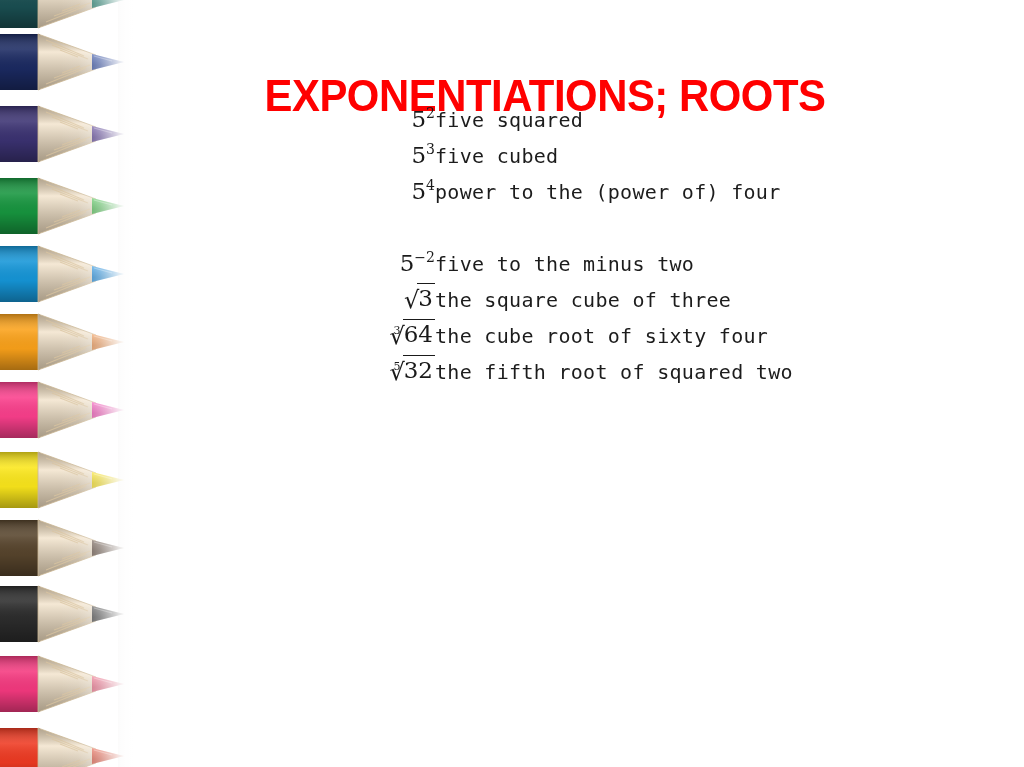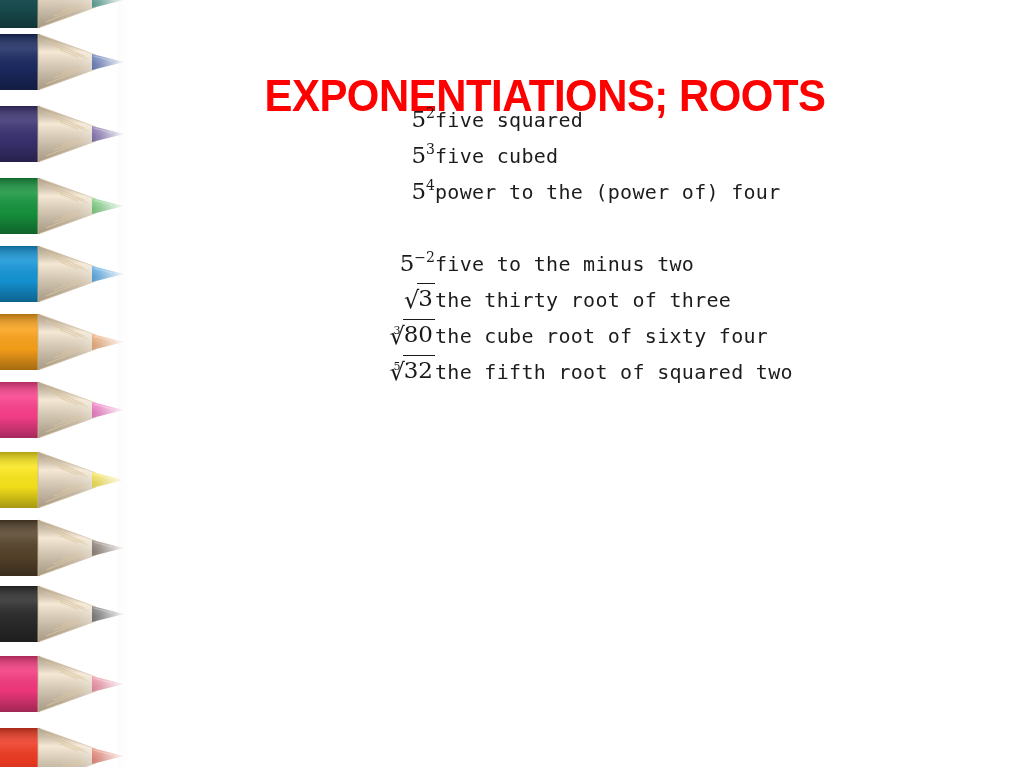--- a/index.html
+++ b/index.html
@@ -528,23 +528,23 @@
       <div class="text-cell">power to the (power of) four</div>
     </div>
     <div class="content-row">
     </div>
     <div class="content-row">
       <div class="math-cell"><span class="base">5</span><sup>−2</sup></div>
       <div class="text-cell">five to the minus two</div>
     </div>
     <div class="content-row">
       <div class="math-cell"><span class="radical"><span class="index"></span><span class="sign">√</span><span class="radicand">3</span></span></div>
-      <div class="text-cell">the thirty root of three</div>
-    </div>
-    <div class="content-row">
-      <div class="math-cell"><span class="radical"><span class="index">3</span><span class="sign">√</span><span class="radicand">80</span></span></div>
+      <div class="text-cell">the square cube of three</div>
+    </div>
+    <div class="content-row">
+      <div class="math-cell"><span class="radical"><span class="index">3</span><span class="sign">√</span><span class="radicand">64</span></span></div>
       <div class="text-cell">the cube root of sixty four</div>
     </div>
     <div class="content-row">
       <div class="math-cell"><span class="radical"><span class="index">5</span><span class="sign">√</span><span class="radicand">32</span></span></div>
       <div class="text-cell">the fifth root of squared two</div>
     </div>
   </div>
 
 </body></html>

